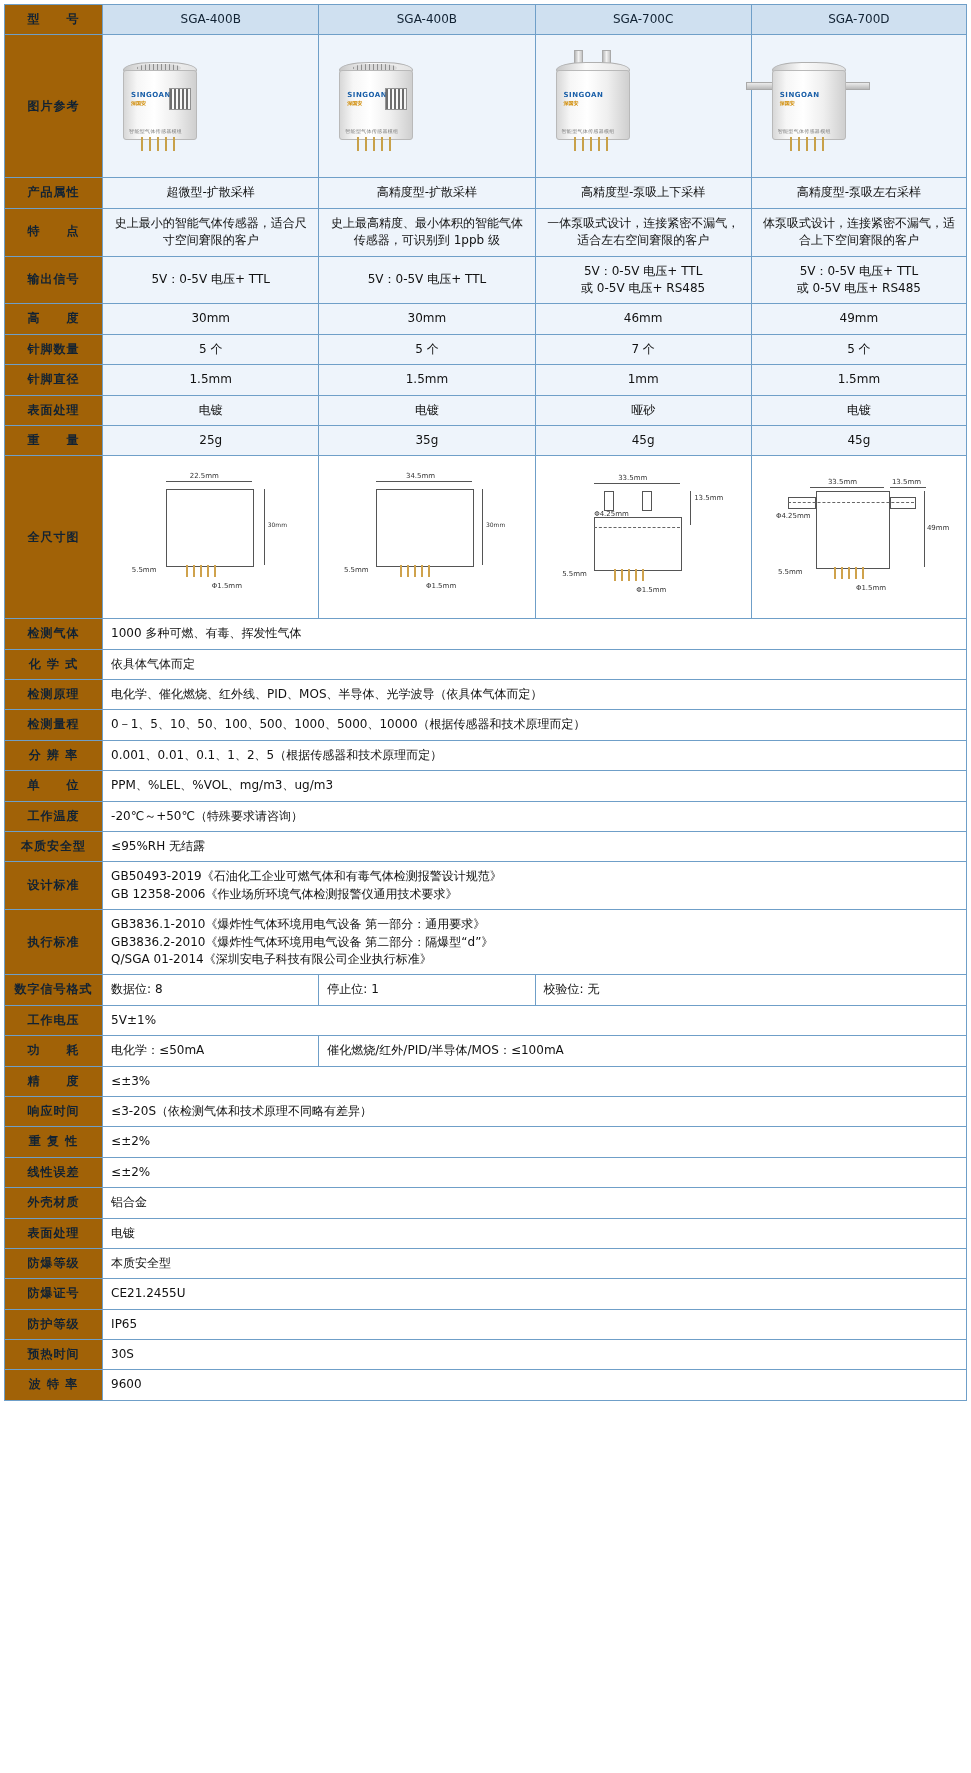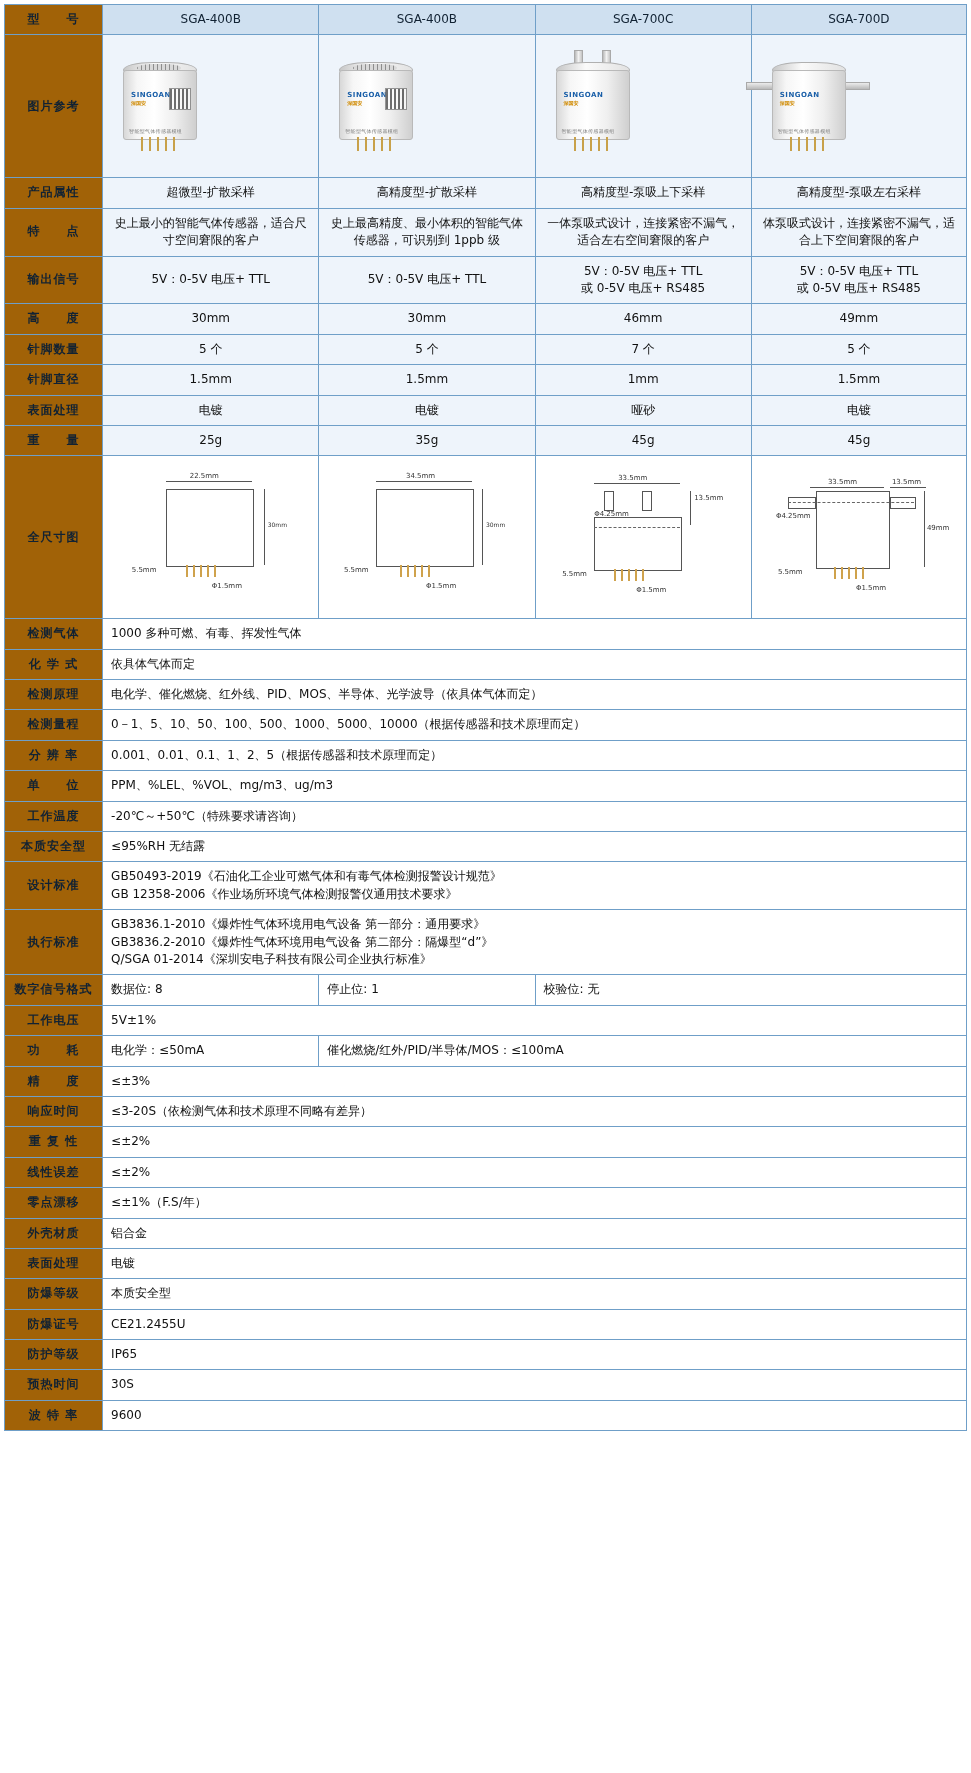--- a/index.html
+++ b/index.html
@@ -453,24 +453,20 @@
   </tr>
   <tr>
     <td class="label">重 复 性</td>
     <td class="valwide" colspan="4">≤±2%</td>
   </tr>
   <tr>
     <td class="label">线性误差</td>
     <td class="valwide" colspan="4">≤±2%</td>
   </tr>
   <tr>
-    <td class="label">零点漂移</td>
-    <td class="valwide" colspan="4">≤±1%（F.S/年）</td>
-  </tr>
-  <tr>
     <td class="label">外壳材质</td>
     <td class="valwide" colspan="4">铝合金</td>
   </tr>
   <tr>
     <td class="label">表面处理</td>
     <td class="valwide" colspan="4">电镀</td>
   </tr>
   <tr>
     <td class="label">防爆等级</td>
     <td class="valwide" colspan="4">本质安全型</td>

